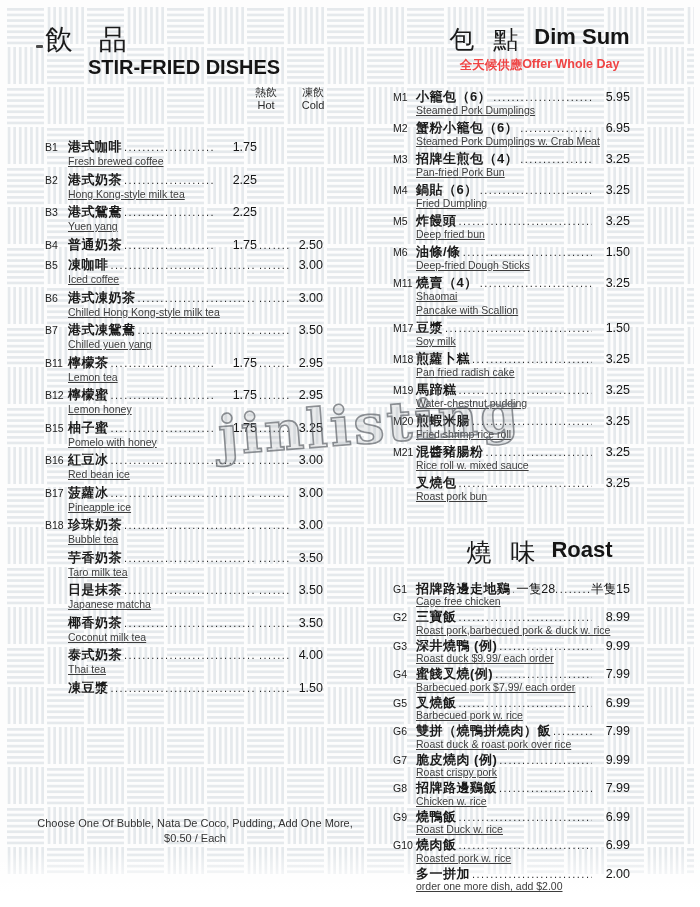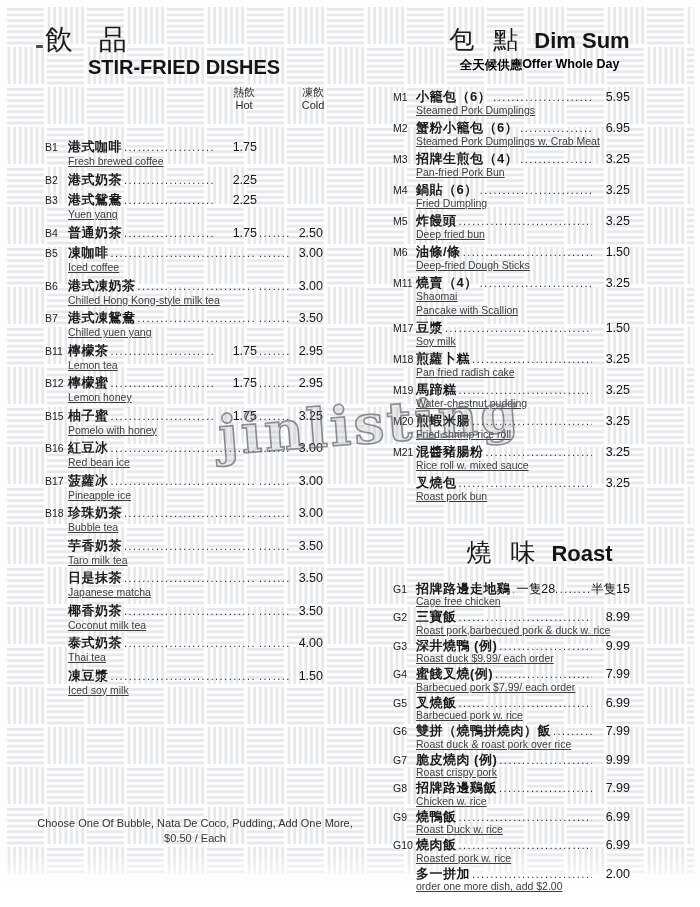--- a/index.html
+++ b/index.html
@@ -23,27 +23,27 @@
 
   .col{position:absolute;top:24px;z-index:3;}
   .col-left{left:45px;width:278px;}
   .col-right{left:393px;width:237px;}
 
   .title-zh{font-size:28px;letter-spacing:9px;color:#1b1b1b;font-weight:500;line-height:32px;}
   .title-en{font-size:20px;font-weight:800;text-align:center;line-height:22px;letter-spacing:0;color:#151515;}
 
   .cols-head{position:relative;height:38px;margin-top:8px;margin-bottom:6px;font-size:11px;line-height:13px;color:#2a2a2a;}
   .head-col{position:absolute;text-align:center;width:52px;}
-  .head-hot{left:173px;}
+  .head-hot{left:195px;}
   .head-cold{left:242px;}
 
-  .sec-head{display:flex;justify-content:center;align-items:flex-end;gap:10px;padding-left:56px;}
+  .sec-head{display:flex;justify-content:center;align-items:flex-start;gap:10px;padding-left:56px;}
   .sec-head .zh{font-size:25px;letter-spacing:6px;font-weight:500;color:#1b1b1b;line-height:30px;}
   .sec-head .en{font-size:22px;font-weight:800;color:#151515;}
-  .sec-sub{display:flex;justify-content:center;padding-left:56px;font-size:12.5px;font-weight:700;margin-top:3px;color:#000000;}
+  .sec-sub{display:flex;justify-content:center;padding-left:56px;font-size:12.5px;font-weight:700;margin-top:3px;color:#ef4444;}
 
   .items{margin-top:14px;}
   .roast-block{margin-top:34px;margin-bottom:12px;}
 
   .item{margin-bottom:3.5px;}
   .line{display:flex;align-items:baseline;line-height:16px;}
   .code{flex:none;width:23px;font-size:10.5px;color:#222;}
   .zh-name{flex:none;font-size:13px;font-weight:600;letter-spacing:.5px;white-space:nowrap;color:#1a1a1a;}
   .desc{margin-left:23px;font-size:10.5px;color:#3d3d3d;line-height:12px;text-decoration:underline;}
 
@@ -129,20 +129,21 @@
 
       <div class="item">
         <div class="line">
           <span class="code">B2</span>
           <span class="zh-name">港式奶茶</span>
           <span class="dots"></span>
           <span class="cell hot">2.25</span>
           <span class="cell mid dotbox" style="visibility: hidden;"></span>
           <span class="cell cold" style="visibility: hidden;"></span>
         </div>
+        <div class="desc">Hong Kong-style milk tea</div>
       </div>
 
       <div class="item">
         <div class="line">
           <span class="code">B3</span>
           <span class="zh-name">港式鴛鴦</span>
           <span class="dots"></span>
           <span class="cell hot">2.25</span>
           <span class="cell mid dotbox" style="visibility: hidden;"></span>
           <span class="cell cold" style="visibility: hidden;"></span>
@@ -319,21 +320,20 @@
 
       <div class="item">
         <div class="line">
           <span class="code"></span>
           <span class="zh-name">凍豆漿</span>
           <span class="dots"></span>
           <span class="cell hot dotfill"></span>
           <span class="cell mid dotbox"></span>
           <span class="cell cold">1.50</span>
         </div>
-        <div class="desc">Iced soy milk</div>
       </div>
     </div>
 </div>
 
 <div class="col col-right">
   <div class="sec-head">
     <span class="zh">包 點</span>
     <span class="en">Dim Sum</span>
   </div>
   <div class="sec-sub">

